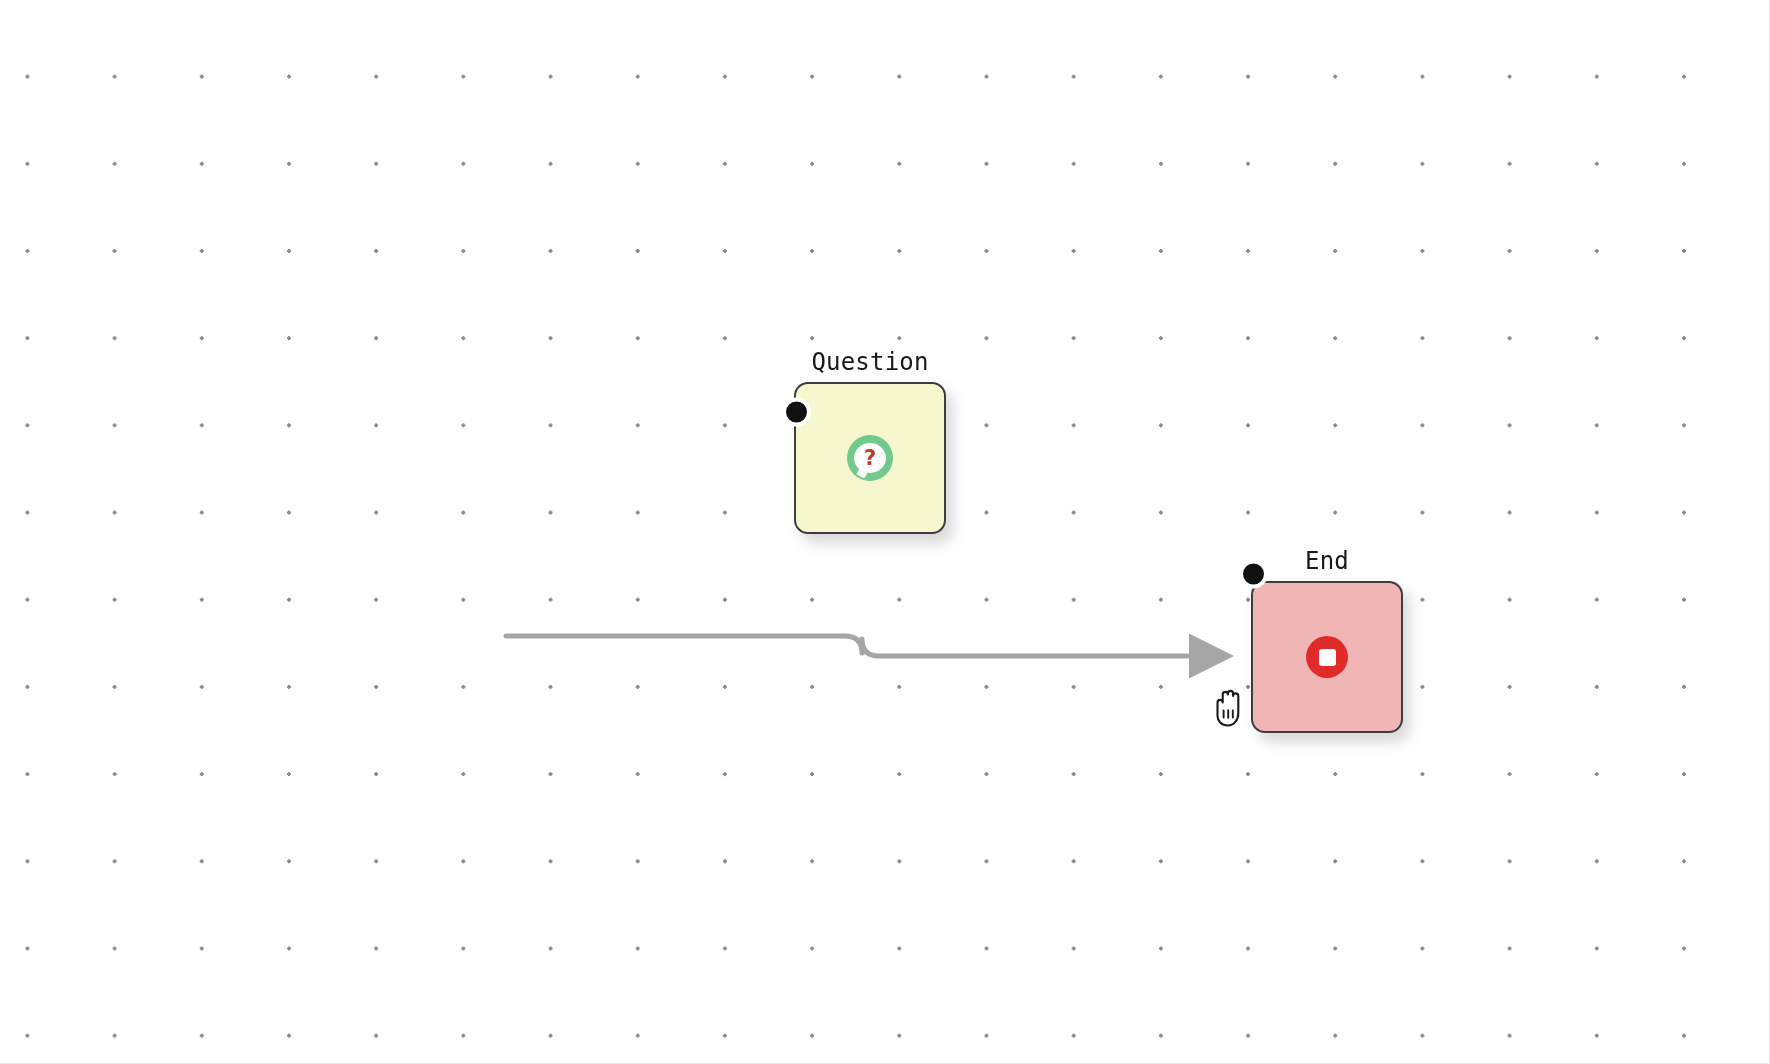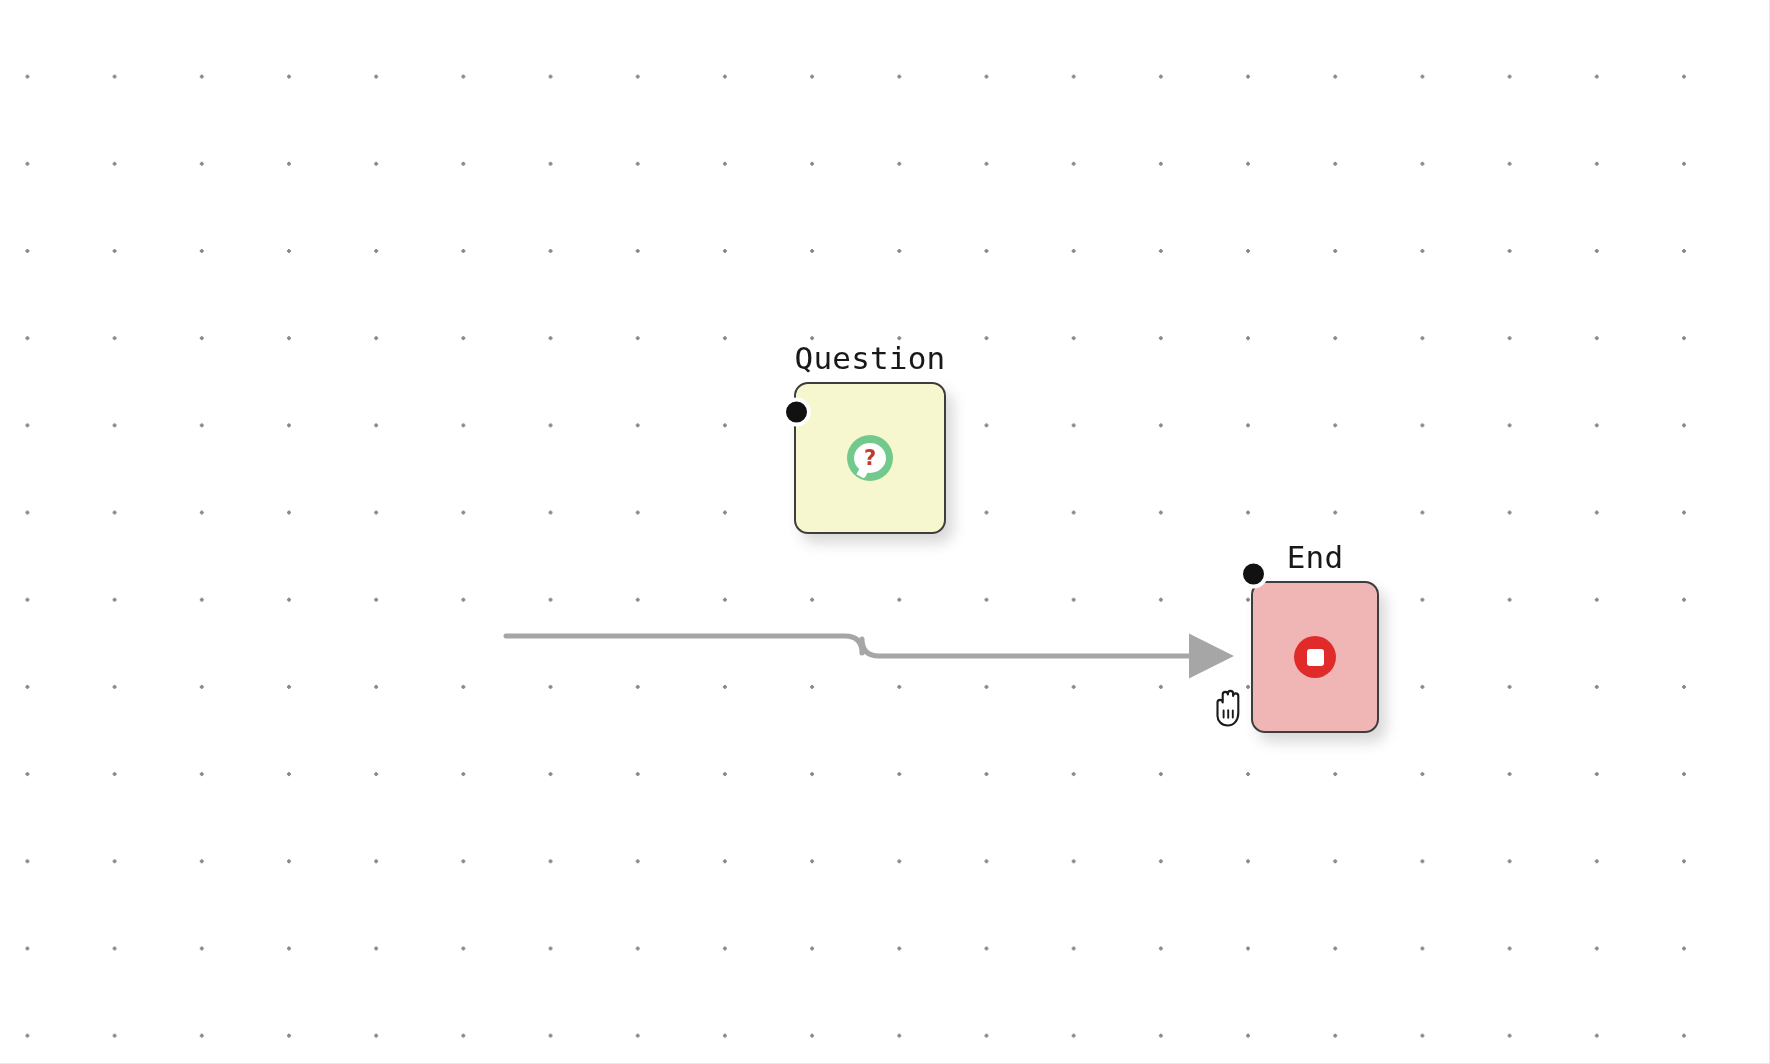--- a/index.html
+++ b/index.html
@@ -51,40 +51,40 @@
     box-shadow: 7px 9px 14px rgba(60,60,60,0.20);
     z-index: 5;
   }
   .node-label {
     position: absolute;
     left: 50%;
     transform: translateX(-50%);
     bottom: 100%;
     margin-bottom: 10px;
     font-family: "DejaVu Sans Mono", "Liberation Mono", monospace;
-    font-size: 31px;
+    font-size: 24px;
     letter-spacing: 0.2px;
     color: #17181a;
     white-space: nowrap;
     line-height: 1;
   }
 
   #node-start {
     left: 336px;  top: 558px;
     width: 156px; height: 152px;
     background: #a5e8a8;
   }
   #node-question {
     left: 794px;  top: 382px;
     width: 152px; height: 152px;
     background: #f7f7cf;
   }
   #node-end {
     left: 1251px; top: 581px;
-    width: 128px; height: 152px;
+    width: 152px; height: 152px;
     background: #f0b6b6;
   }
 
   
   .handle {
     position: absolute;
     width: 21px;
     height: 21px;
     border-radius: 50%;
     background: #111111;

